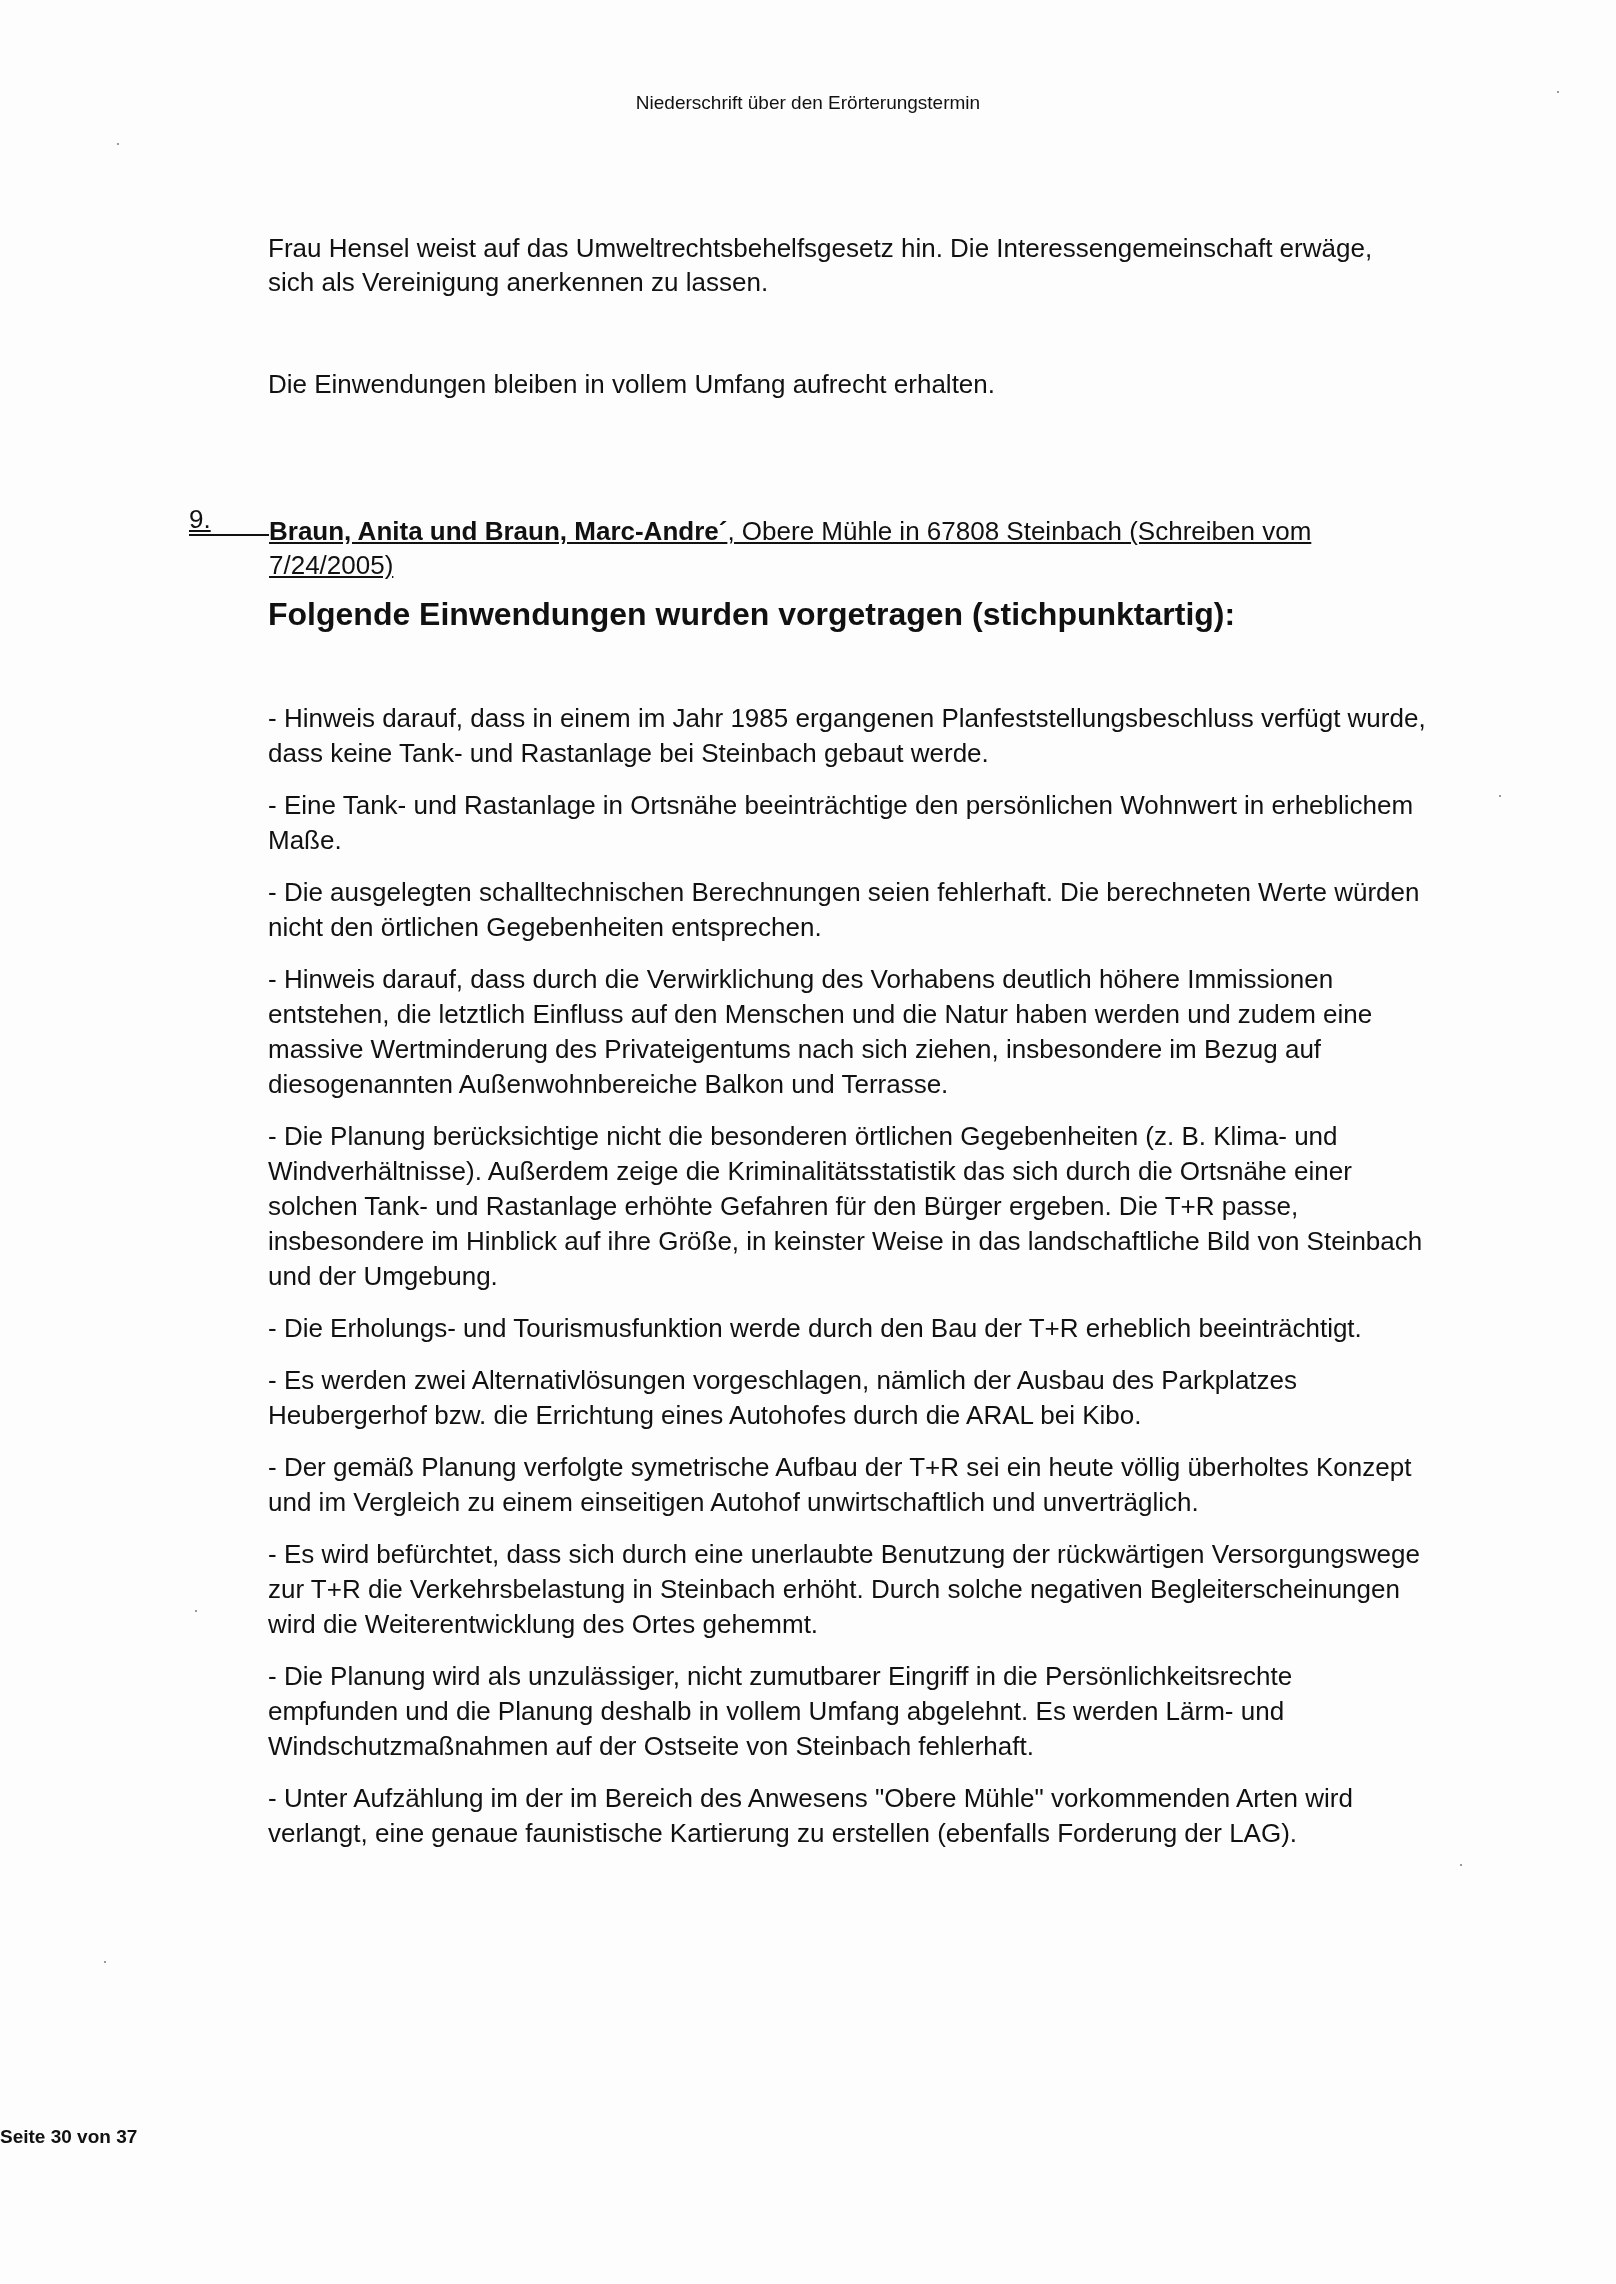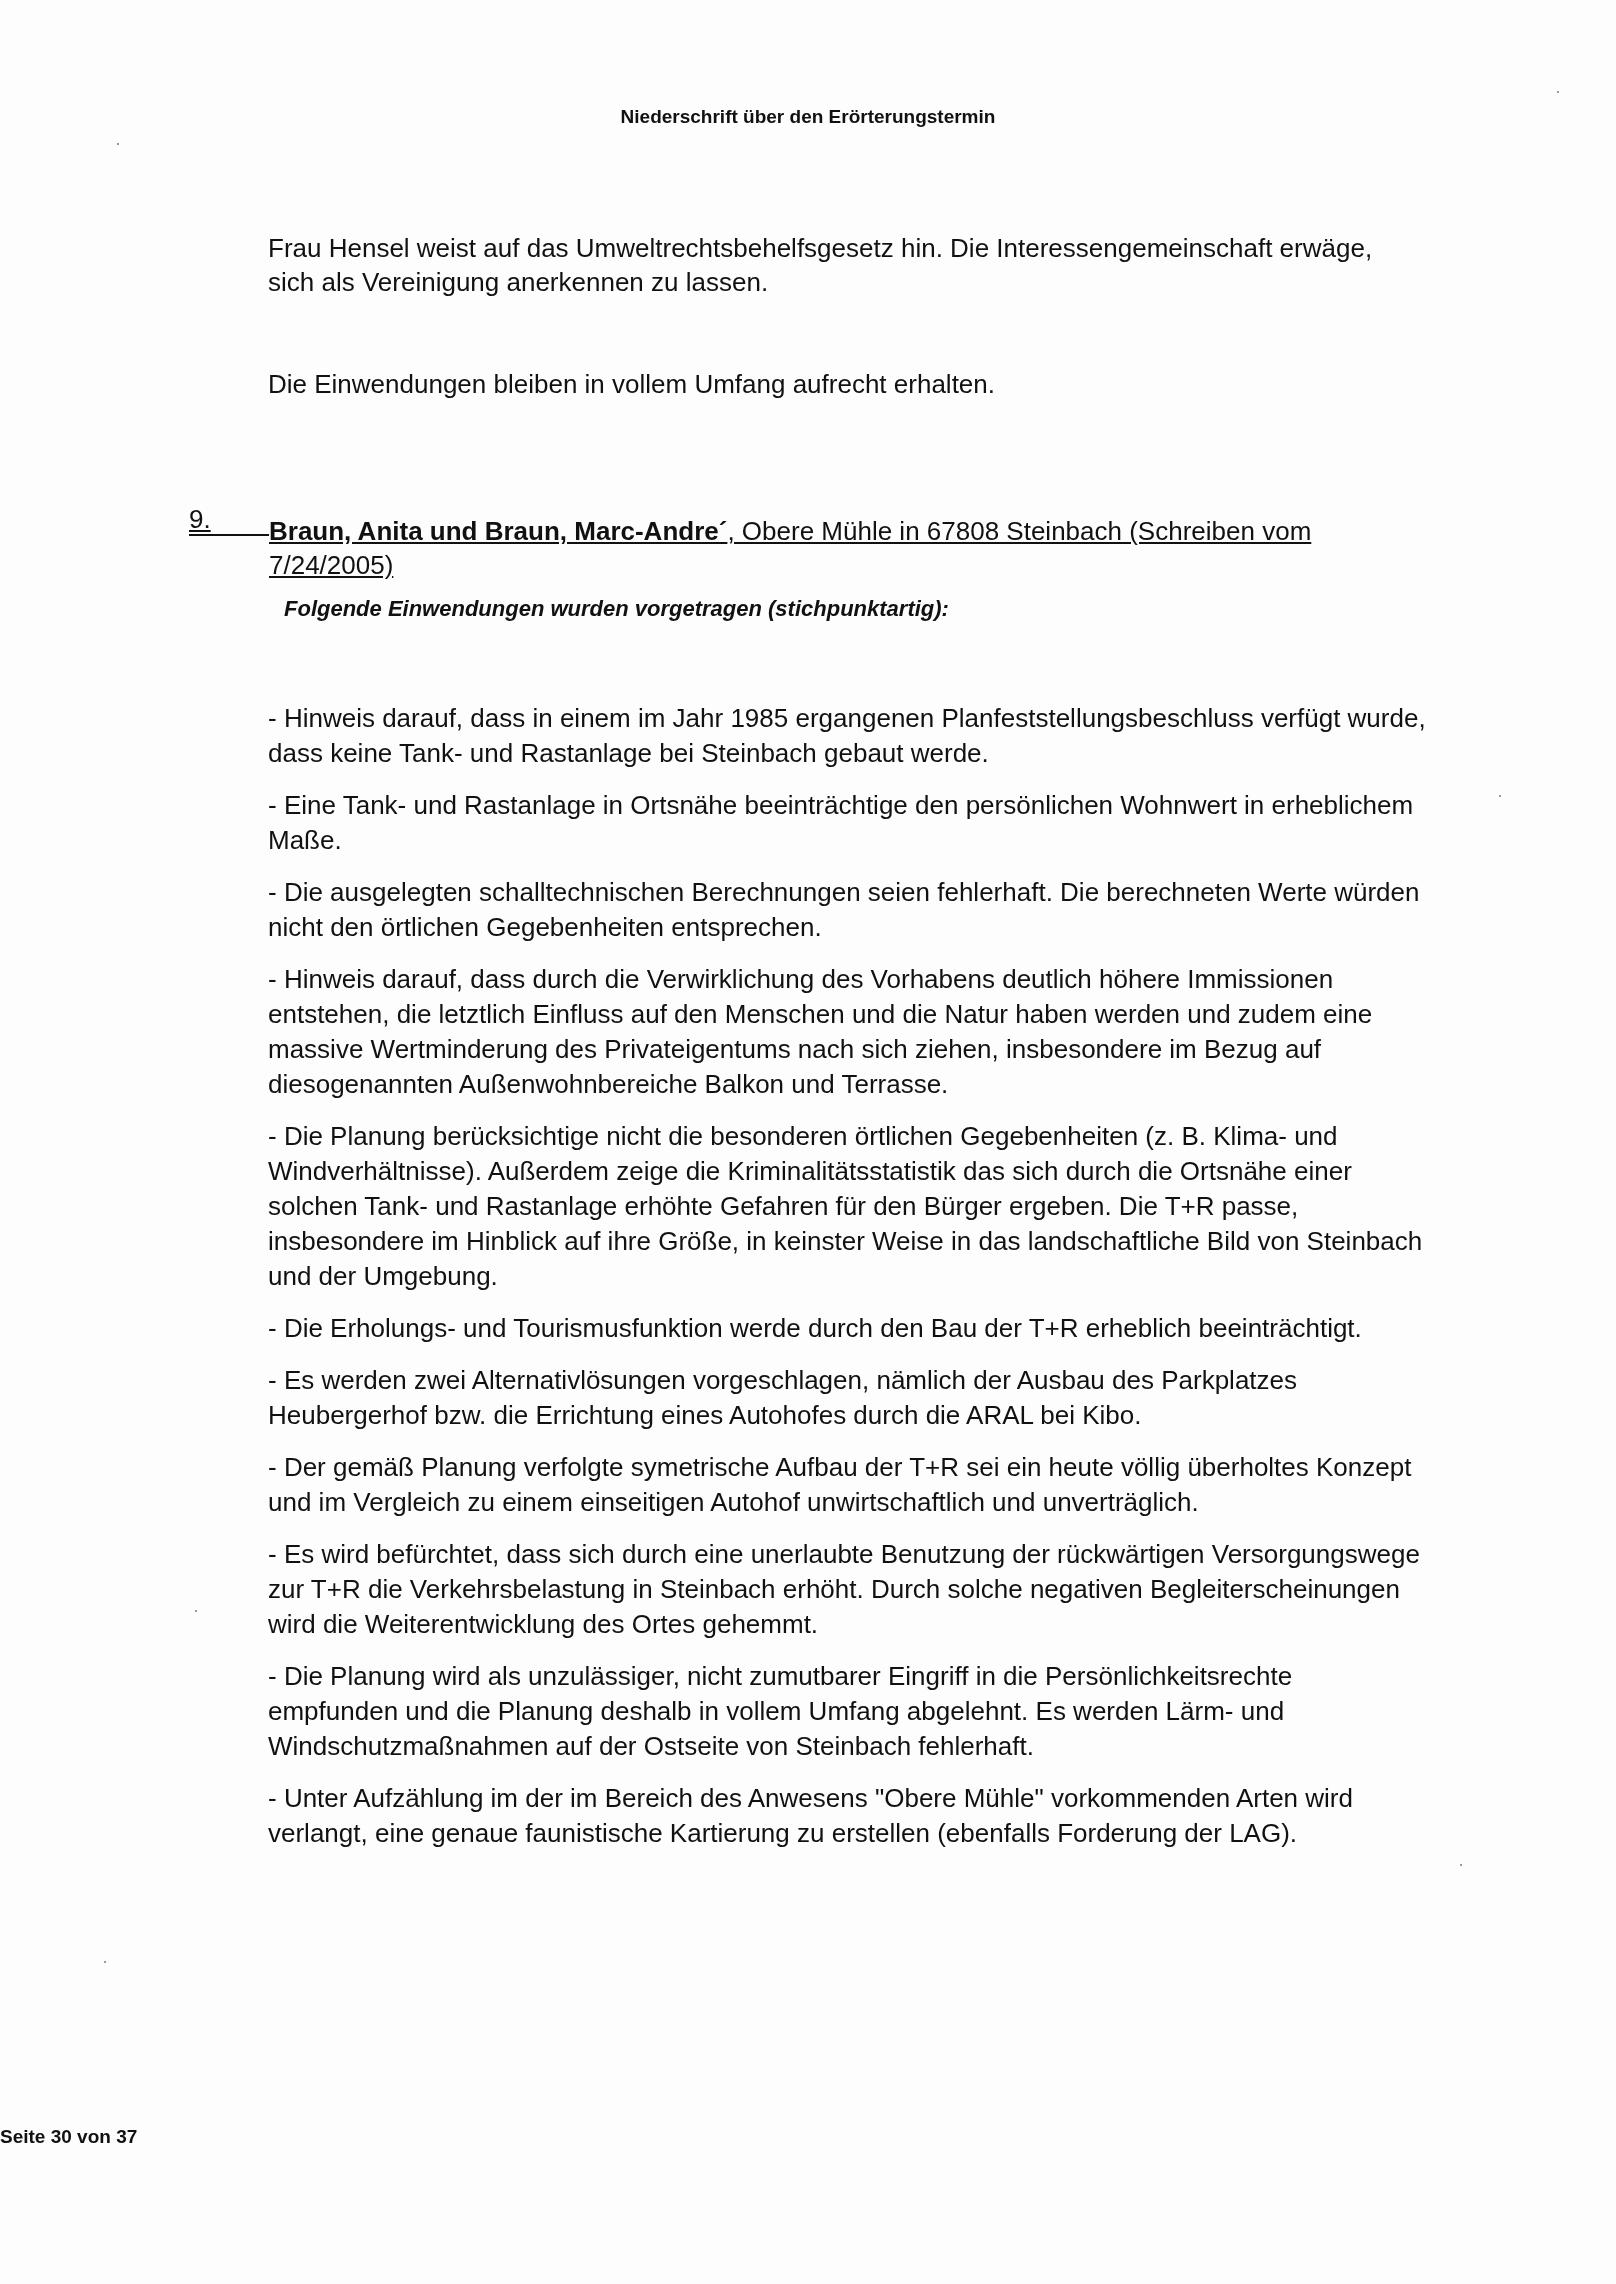--- a/index.html
+++ b/index.html
@@ -1,31 +1,31 @@
 <!DOCTYPE html>
 <html style="font-size:10.4px"><head>
 <meta charset="utf-8">
 <style>
   html, body { margin: 0; padding: 0; background: #ffffff; }
   body { width: 1616px; height: 2284px; position: relative; overflow: hidden;
          font-family: "Liberation Sans", sans-serif; color: #111111; }
   .page { position: absolute; left: 0; top: 0; width: 1616px; height: 2284px; background: #fdfdfd; }
-  .header { position: absolute; top: 106px; left: 0; width: 1616px; text-align: center;
-            font-size: 19px; font-weight: bold; }
+  .header { position: absolute; top: 92px; left: 0; width: 1616px; text-align: center;
+            font-size: 19px; font-weight: normal; }
   .footer { position: absolute; top: 2126px; left: 0; width: 1616px; text-align: left;
             font-size: 19px; font-weight: bold; }
   .body-text { position: absolute; left: 268px; width: 1153px; font-size: 26px; line-height: 34px; }
   .p1 { top: 231px; }
   .p2 { top: 367px; }
   .item { position: absolute; left: 189px; top: 502px; width: 1238px; font-size: 26px; line-height: 34px; }
   .item-num { position: absolute; left: 0; top: 0; text-decoration: underline; }
   .item-num-underline { position: absolute; left: 0; top: 32px; width: 80px; height: 2px; background:#111; }
   .item-title { position: absolute; left: 80px; top: 12px; width: 1160px; text-decoration: underline; }
   .item-title b { font-weight: bold; }
-  .subheading { position: absolute; left: 284px; top: 596px; font-size: 22px; font-weight: bold; font-style: italic; }
+  .subheading { position: absolute; left: 268px; top: 596px; font-size: 32px; font-weight: bold; }
   .bullets { position: absolute; left: 268px; top: 701px; width: 1160px; font-size: 26px; line-height: 35px; }
   .bullet { margin: 0 0 17px 0; }
   .speck { position: absolute; width: 2px; height: 2px; background: #777; border-radius: 50%; }
 </style>
 </head>
 <body>
 
 <div class="page">
 
   <div class="header">Niederschrift über den Erörterungstermin</div>

